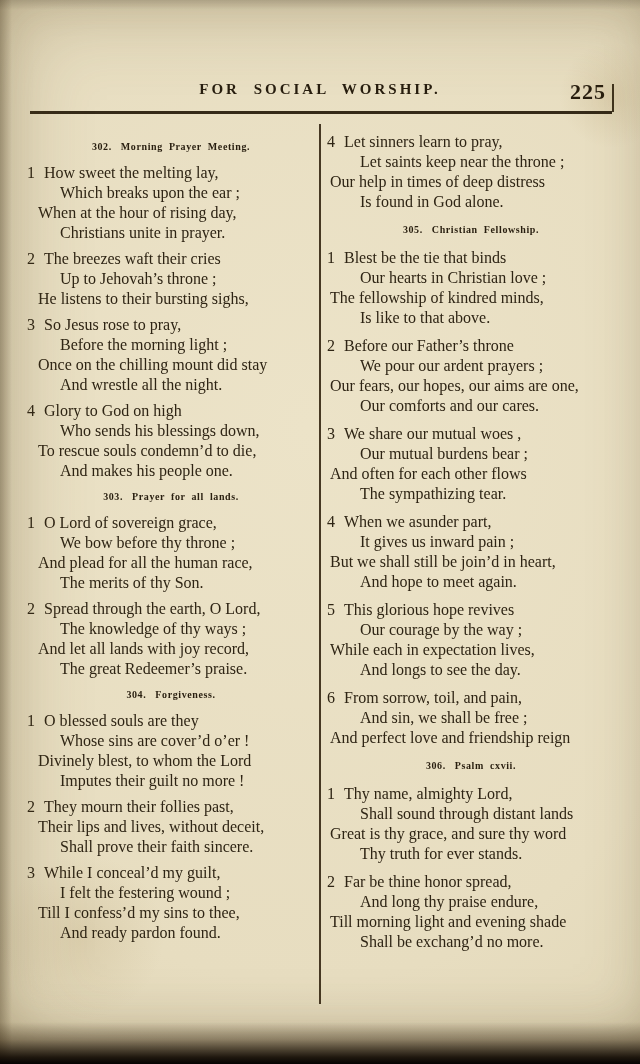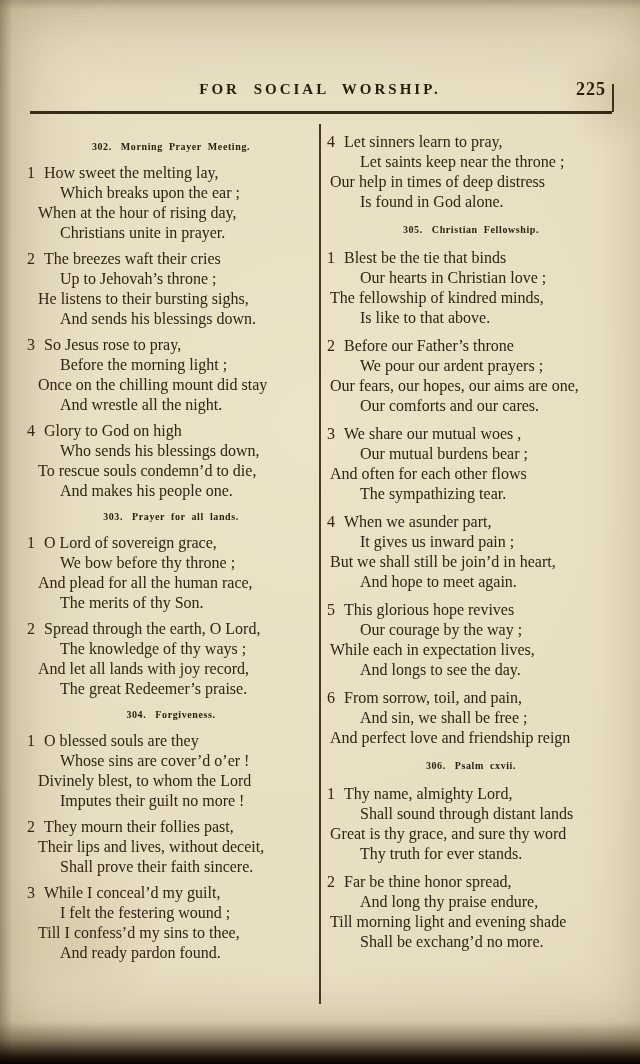--- a/index.html
+++ b/index.html
@@ -20,21 +20,21 @@
   .vignette {
     position: absolute; inset: 0; pointer-events: none;
     box-shadow: inset 0 0 80px 12px rgba(110,88,48,0.30),
                 inset -18px -22px 55px rgba(80,60,30,0.28);
   }
   .page-header { position: absolute; top: 79px; left: 28px; width: 584px; height: 26px; font-weight: bold; }
   .running-title {
     position: absolute; left: 50%; transform: translateX(-50%); top: 2px;
     font-size: 15px; letter-spacing: 3px; word-spacing: 7px; white-space: nowrap; color: #281e0f;
   }
-  .page-number { position: absolute; right: 6px; top: 0; font-size: 18px; letter-spacing: 1px; color: #281e0f; }
+  .page-number { position: absolute; right: 6px; top: 0; font-size: 22px; letter-spacing: 1px; color: #281e0f; }
   .header-rule { position: absolute; top: 111px; left: 30px; width: 582px; height: 2.6px; background: #352a18; }
   .header-tick { position: absolute; top: 84px; left: 612px; width: 2px; height: 28px; background: #40331d; }
 
   .columns { position: absolute; top: 132px; left: 27px; width: 592px; display: flex; align-items: flex-start; }
   .column { width: 288px; font-size: 16px; line-height: 20px; }
   .col-divider { width: 2px; align-self: stretch; background: #463823; margin: -8px 6px 0 4px; min-height: 880px; }
 
   .line { white-space: nowrap; }
   .line-2, .line-4 { padding-left: 33px; }
   .line-3 { padding-left: 11px; }
@@ -76,21 +76,20 @@
         <div class="stanza">
           <div class="line line-1"><span class="stanza-no">1</span><span class="verse-text">How sweet the melting lay,</span></div>
           <div class="line line-2">Which breaks upon the ear ;</div>
           <div class="line line-3">When at the hour of rising day,</div>
           <div class="line line-4">Christians unite in prayer.</div>
         </div>
         <div class="stanza">
           <div class="line line-1"><span class="stanza-no">2</span><span class="verse-text">The breezes waft their cries</span></div>
           <div class="line line-2">Up to Jehovah’s throne ;</div>
           <div class="line line-3">He listens to their bursting sighs,</div>
-          <div class="line line-4">And sends his blessings down.</div>
         </div>
         <div class="stanza">
           <div class="line line-1"><span class="stanza-no">3</span><span class="verse-text">So Jesus rose to pray,</span></div>
           <div class="line line-2">Before the morning light ;</div>
           <div class="line line-3">Once on the chilling mount did stay</div>
           <div class="line line-4">And wrestle all the night.</div>
         </div>
         <div class="stanza">
           <div class="line line-1"><span class="stanza-no">4</span><span class="verse-text">Glory to God on high</span></div>
           <div class="line line-2">Who sends his blessings down,</div>

